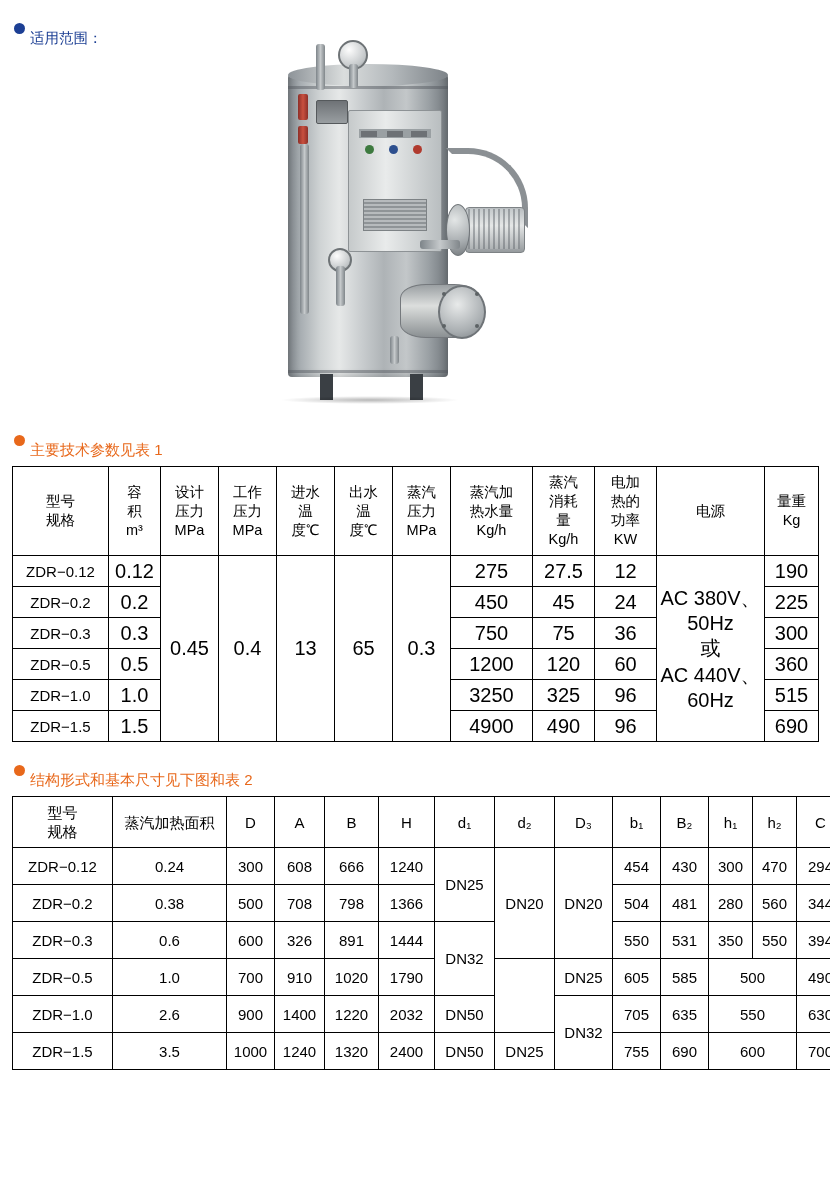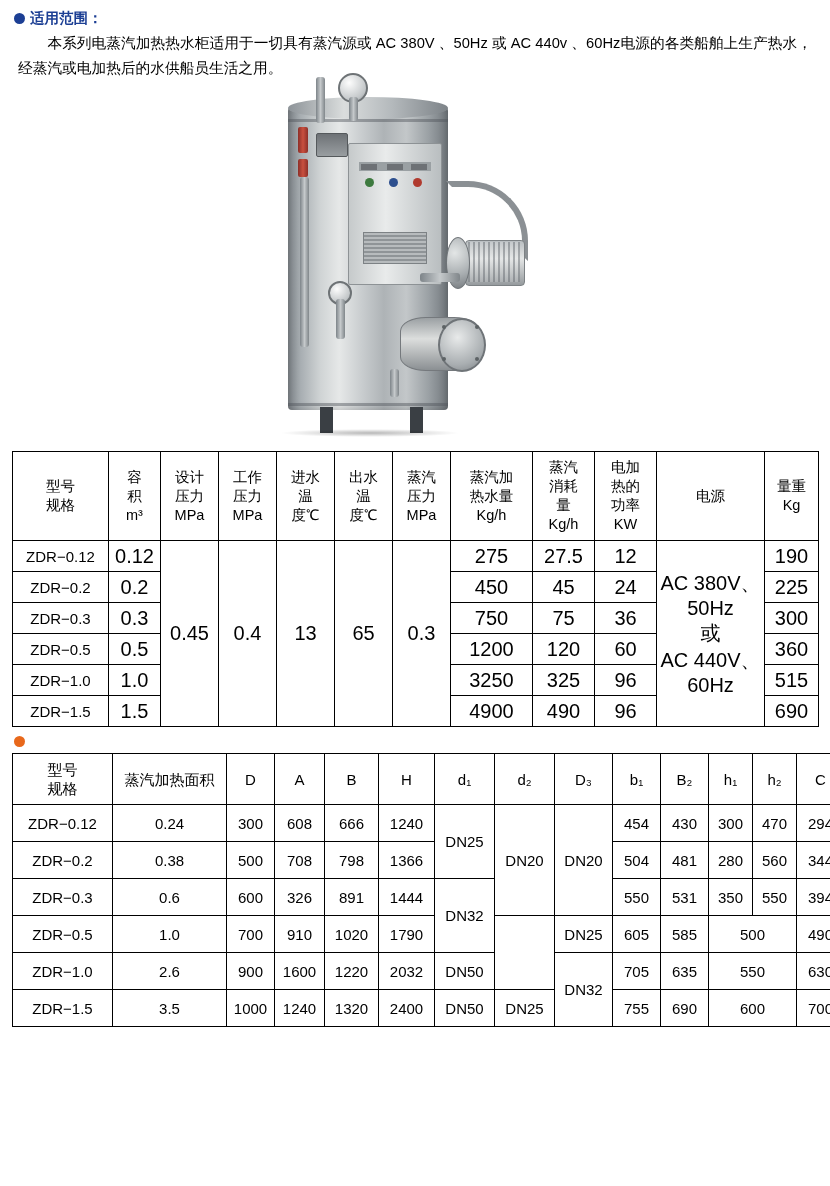--- a/index.html
+++ b/index.html
@@ -52,22 +52,23 @@
     border-radius: 50%;
     background: #1c3f94;
     margin-right: 5px;
     flex: none;
   }
   .bullet-dot.orange {
     background: #e8681b;
   }
   .bullet-label {
     color: #1c3f94;
-    font-weight: bold;
+    font-weight: normal;
     font-size: 14.5px;
+    margin-top: 20px;
   }
   .bullet-label.orange {
     color: #e8681b;
     font-size: 15px;
   }
 
   .body-text {
     font-size: 14.7px;
     line-height: 25px;
     padding: 3px 18px 0 18px;
@@ -317,21 +318,20 @@
 
 <div class="page">
 
 
 
   <div class="bullet-row">
     <span class="bullet-dot"></span>
     <span class="bullet-label">适用范围：</span>
   </div>
 
-  <div class="body-text">本系列电蒸汽加热热水柜适用于一切具有蒸汽源或 AC 380V 、50Hz 或 AC 440v 、60Hz电源的各类船舶上生产热水，经蒸汽或电加热后的水供船员生活之用。</div>
 
   <div class="figure-wrap">
     <div class="machine">
       <div class="tank"></div>
       <div class="tank-top"></div>
       <div class="tank-band" style="top:34px;"></div>
       <div class="tank-band" style="top:318px;"></div>
 
       <div class="pipe pipe-v" style="left:46px; top:-8px; height:46px;"></div>
       <div class="gauge" style="left:68px; top:-12px;"></div>
@@ -373,20 +373,24 @@
       <div class="bolt" style="left:205px; top:272px;"></div>
 
       <div class="pipe pipe-v" style="left:120px; top:284px; height:28px;"></div>
 
       <div class="leg" style="left:50px;"></div>
       <div class="leg" style="left:140px;"></div>
       <div class="base-shadow"></div>
     </div>
   </div>
 
+  <div class="bullet-row">
+    <span class="bullet-dot orange"></span>
+    <span class="bullet-label orange">主要技术参数见表 1</span>
+  </div>
 
   <div class="table-block">
     <table id="table1">
       <colgroup>
         <col style="width:96px">
           <col style="width:52px">
           <col style="width:58px">
           <col style="width:58px">
         <col style="width:58px">
           <col style="width:58px">
@@ -517,20 +521,21 @@
           <td>490</td>
           <td>96</td>
           <td>690</td>
         </tr>
       </tbody>
     </table>
   </div>
 
   <div class="bullet-row">
     <span class="bullet-dot orange"></span>
+    <span class="bullet-label orange">结构形式和基本尺寸见下图和表 2</span>
   </div>
 
   <div class="table-block">
     <table id="table2">
       <colgroup>
         <col style="width:100px">
           <col style="width:114px">
           <col style="width:48px">
           <col style="width:50px">
         <col style="width:54px">
@@ -620,21 +625,21 @@
           <td>DN25</td>
           <td>605</td>
           <td>585</td>
           <td colspan="2">500</td>
           <td>490</td>
         </tr>
         <tr>
           <td>ZDR−1.0</td>
           <td>2.6</td>
           <td>900</td>
-          <td>1600</td>
+          <td>1400</td>
           <td>1220</td>
           <td>2032</td>
           <td>DN50</td>
           <td rowspan="2">DN32</td>
           <td>705</td>
           <td>635</td>
           <td colspan="2">550</td>
           <td>630</td>
         </tr>
         <tr>

